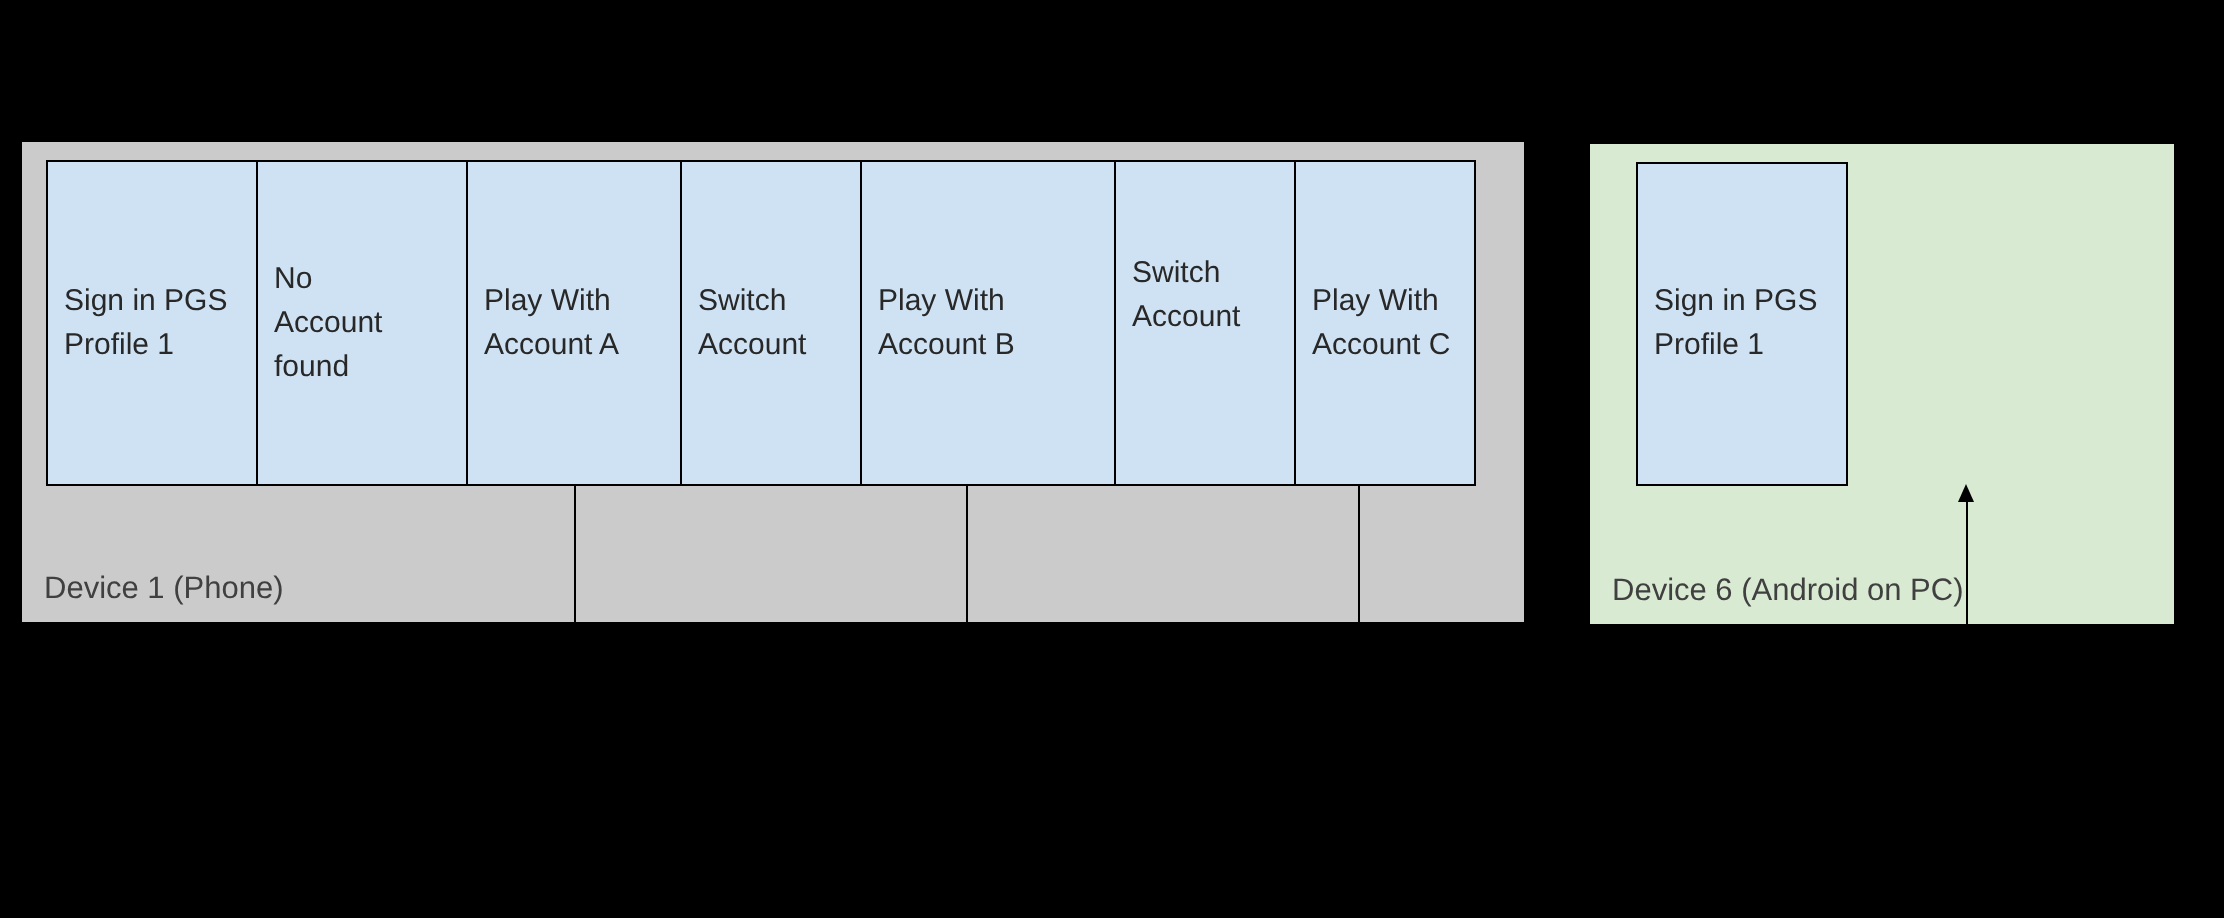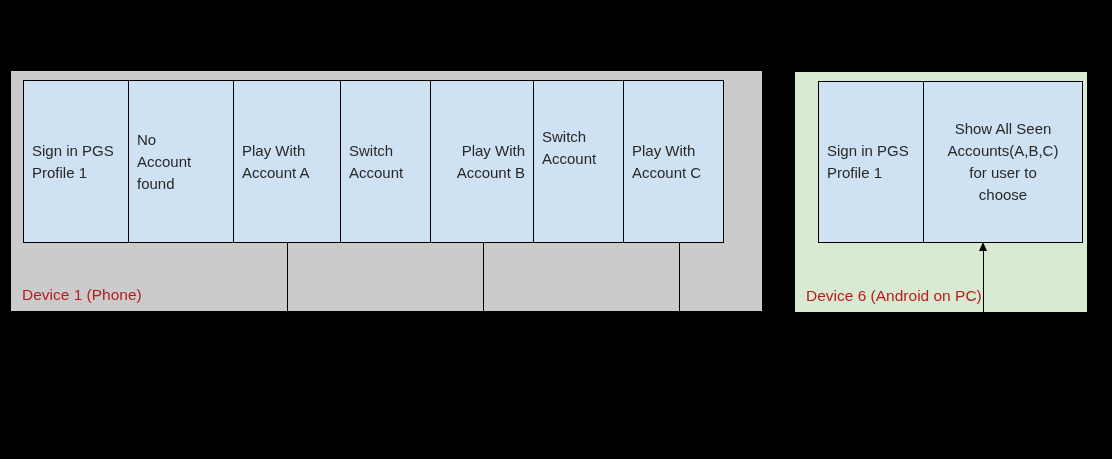--- a/index.html
+++ b/index.html
@@ -5,38 +5,38 @@
   html, body { margin:0; padding:0; background:#000; }
   .canvas {
     position:relative; width:1112px; height:459px; background:#000;
     font-family:"Liberation Sans", sans-serif; overflow:hidden;
   }
   .panel { position:absolute; }
   .panel-device1 { left:11px; top:71px; width:751px; height:240px; background:#cbcbcb; }
   .panel-device2 { left:795px; top:72px; width:292px; height:240px; background:#d9ead3; }
   .panel-label {
     position:absolute; left:11px; bottom:7px;
-    font-size:15.5px; color:#b91c1c; white-space:nowrap;
+    font-size:15.5px; color:#404040; white-space:nowrap;
   }
   .group { position:absolute; display:flex; }
   .group-signin   { left:23px;  top:80px; height:163px; }
   .group-timeline { left:233px; top:80px; height:163px; }
   .group-device2  { left:818px; top:81px; height:162px; }
   .box {
     box-sizing:border-box; background:#cfe2f3; border:1px solid #000;
     display:flex; align-items:center; padding:0 8px;
     font-size:15px; line-height:22px; color:#282828;
   }
   .box + .box { margin-left:-1px; }
   .w87  { width:106px; }
   .w102 { width:112px; }
   .w108 { width:108px; }
   .w91  { width:91px; }
-  .w106 { width:104px;text-align:right; }
-  .w111 { width:101px; }
+  .w106 { width:128px; }
+  .w111 { width:91px; }
   .w160 { width:160px; }
   .wrap60 { display:inline-block; width:60px; }
   .raised { position:relative; top:-14px; }
   .box-centered { justify-content:center; text-align:center; padding:0 4px; }
   .box-centered span { display:inline-block; width:118px; }
   .connector {
     position:absolute; top:242px; width:1px; height:69px; background:#000;
   }
   .conn-a { left:287px; }
   .conn-b { left:483px; }
@@ -87,23 +87,20 @@
     </div>
     <div class="box w111">
       <span>Play With Account C</span>
     </div>
   </div>
 
   <div class="group group-device2">
     <div class="box w87">
       <span>Sign in PGS Profile 1</span>
     </div>
-    <div class="box w160 box-centered">
-      <span>Show All Seen Accounts(A,B,C) for user to choose</span>
-    </div>
   </div>
 
   <div class="connector conn-a"></div>
   <div class="connector conn-b"></div>
   <div class="connector conn-c"></div>
 
   <div>
     <div class="arrow-line"></div>
     <div class="arrow-head"></div>
   </div>

